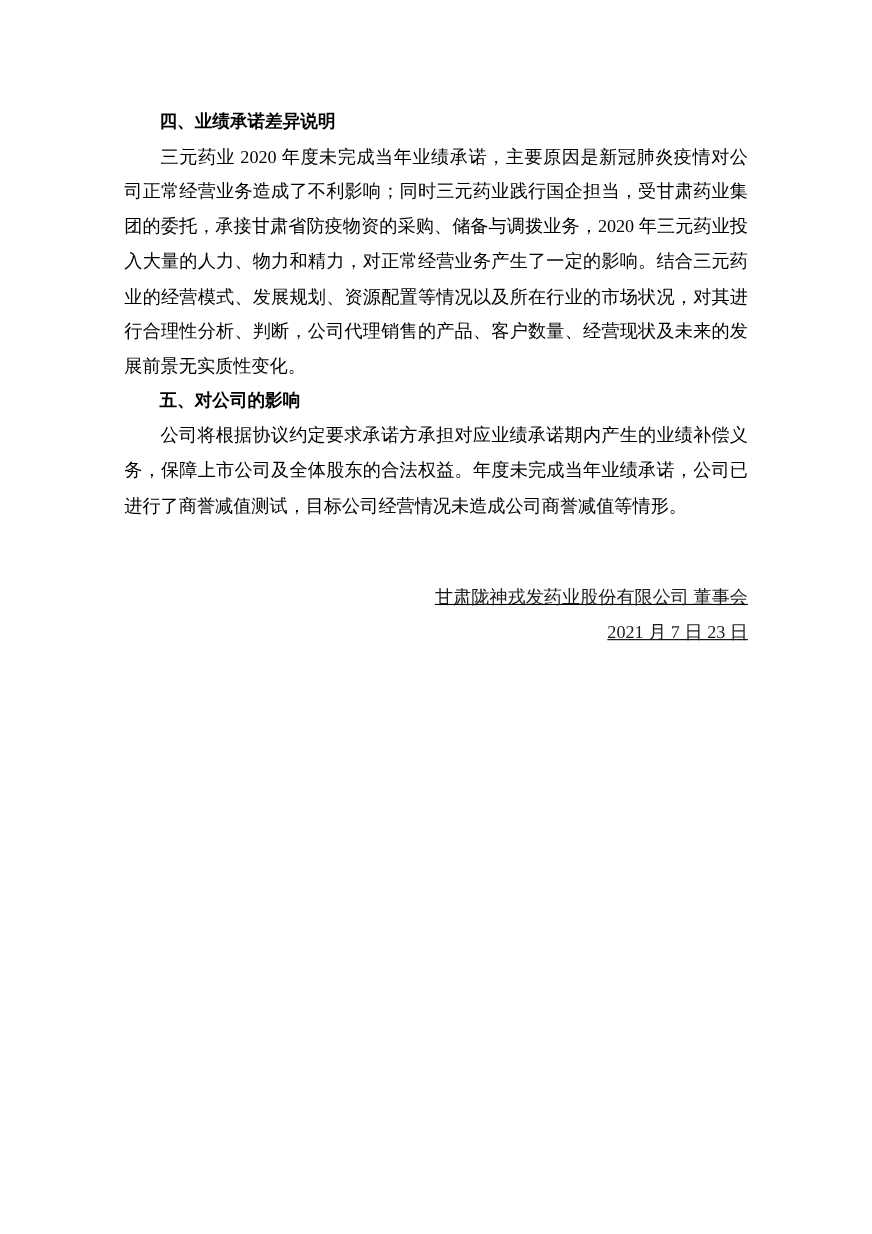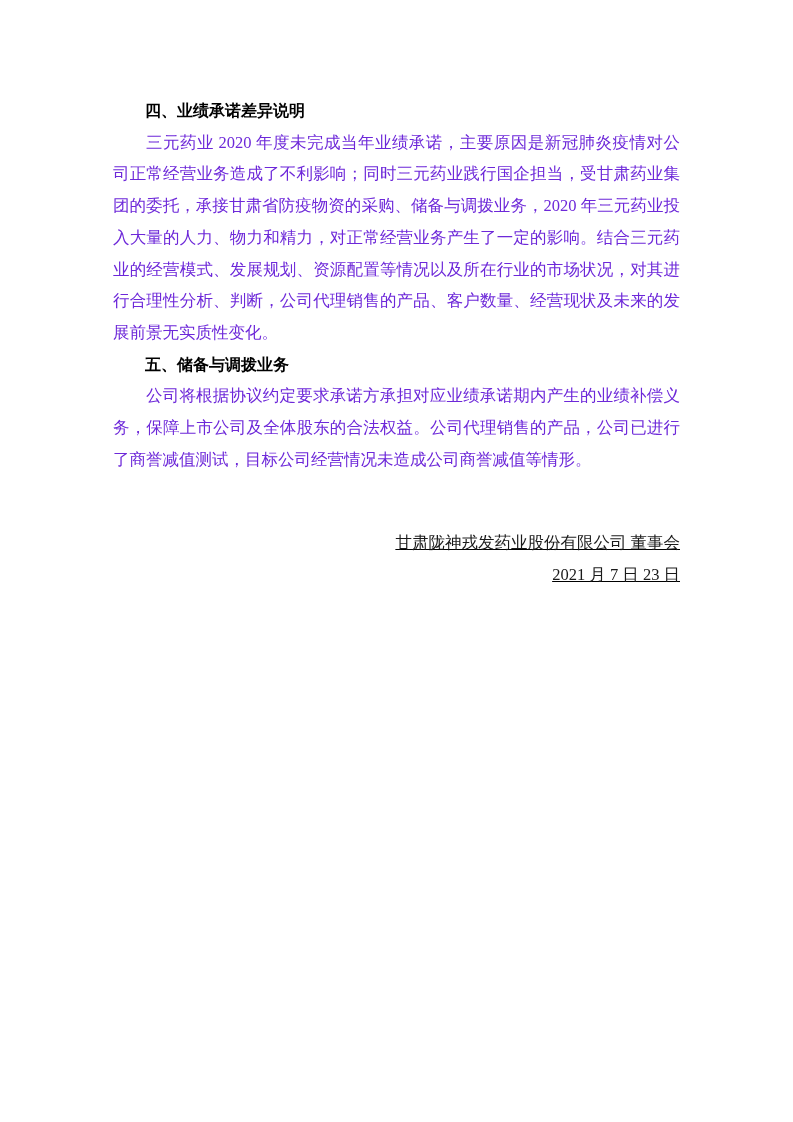--- a/index.html
+++ b/index.html
@@ -29,21 +29,21 @@
       font-weight: 700;
       line-height: 31.7px;
       text-indent: 2em;
       color: #000000;
     }
     .body-para {
       margin: 0;
       line-height: 31.7px;
       text-align: justify;
       text-indent: 2em;
-      color: #6d28d9;
+      color: #000000;
       word-break: break-all;
     }
     .signature-block {
       margin-top: 52px;
       text-align: right;
       line-height: 31.7px;
       text-decoration: underline;
     }
     .signature-line {
       margin: 0;
@@ -53,22 +53,22 @@
   </style>
 </head>
 <body>
 
 <div class="page">
 
   <h2 class="section-heading">四、业绩承诺差异说明</h2>
 
   <p class="body-para">三元药业 2020 年度未完成当年业绩承诺，主要原因是新冠肺炎疫情对公司正常经营业务造成了不利影响；同时三元药业践行国企担当，受甘肃药业集团的委托，承接甘肃省防疫物资的采购、储备与调拨业务，2020 年三元药业投入大量的人力、物力和精力，对正常经营业务产生了一定的影响。结合三元药业的经营模式、发展规划、资源配置等情况以及所在行业的市场状况，对其进行合理性分析、判断，公司代理销售的产品、客户数量、经营现状及未来的发展前景无实质性变化。</p>
 
-  <h2 class="section-heading">五、储备与调拨业务</h2>
+  <h2 class="section-heading">五、对公司的影响</h2>
 
-  <p class="body-para">公司将根据协议约定要求承诺方承担对应业绩承诺期内产生的业绩补偿义务，保障上市公司及全体股东的合法权益。公司代理销售的产品，公司已进行了商誉减值测试，目标公司经营情况未造成公司商誉减值等情形。</p>
+  <p class="body-para">公司将根据协议约定要求承诺方承担对应业绩承诺期内产生的业绩补偿义务，保障上市公司及全体股东的合法权益。年度未完成当年业绩承诺，公司已进行了商誉减值测试，目标公司经营情况未造成公司商誉减值等情形。</p>
 
   <div class="signature-block">
     <p class="signature-line">甘肃陇神戎发药业股份有限公司 董事会</p>
     <p class="signature-line">2021 月 7 日 23 日</p>
   </div>
 
 </div>
 
 </body></html>

